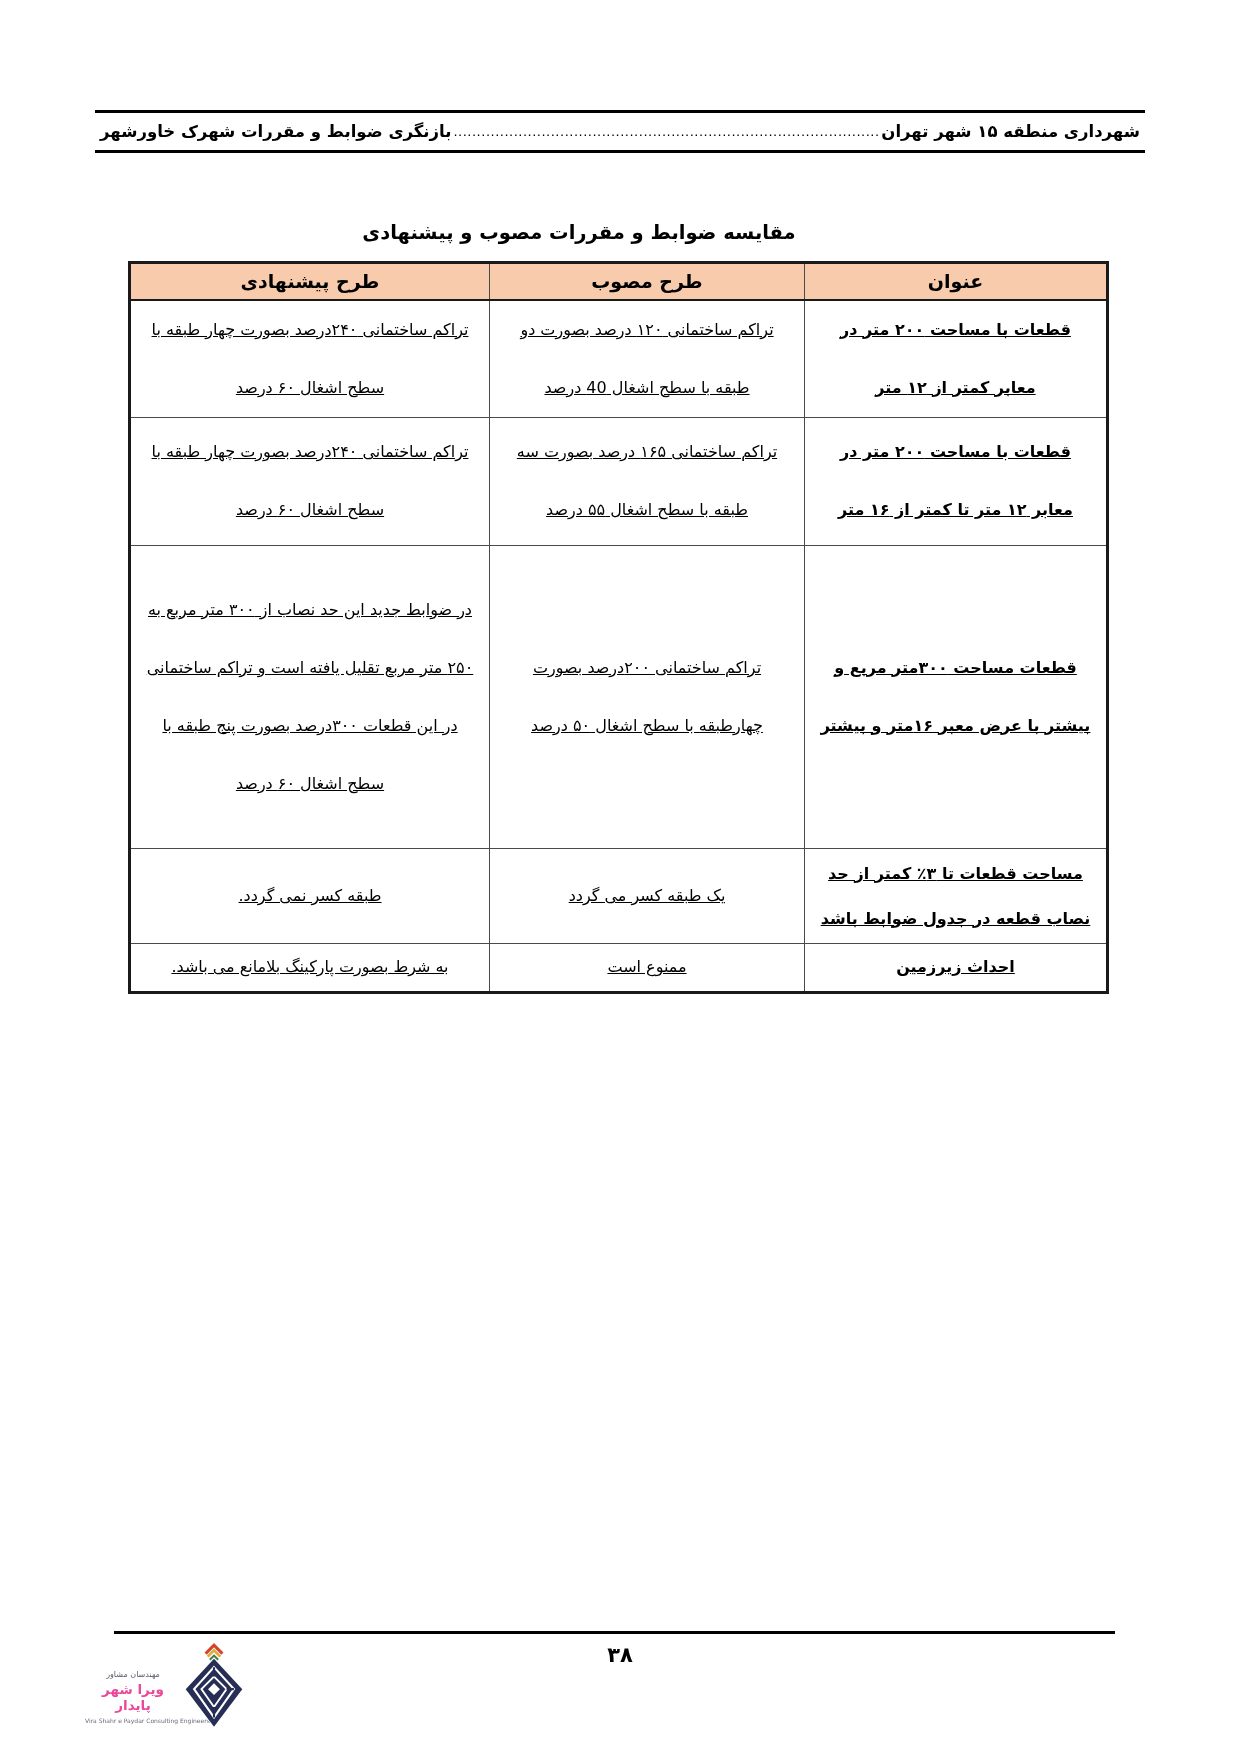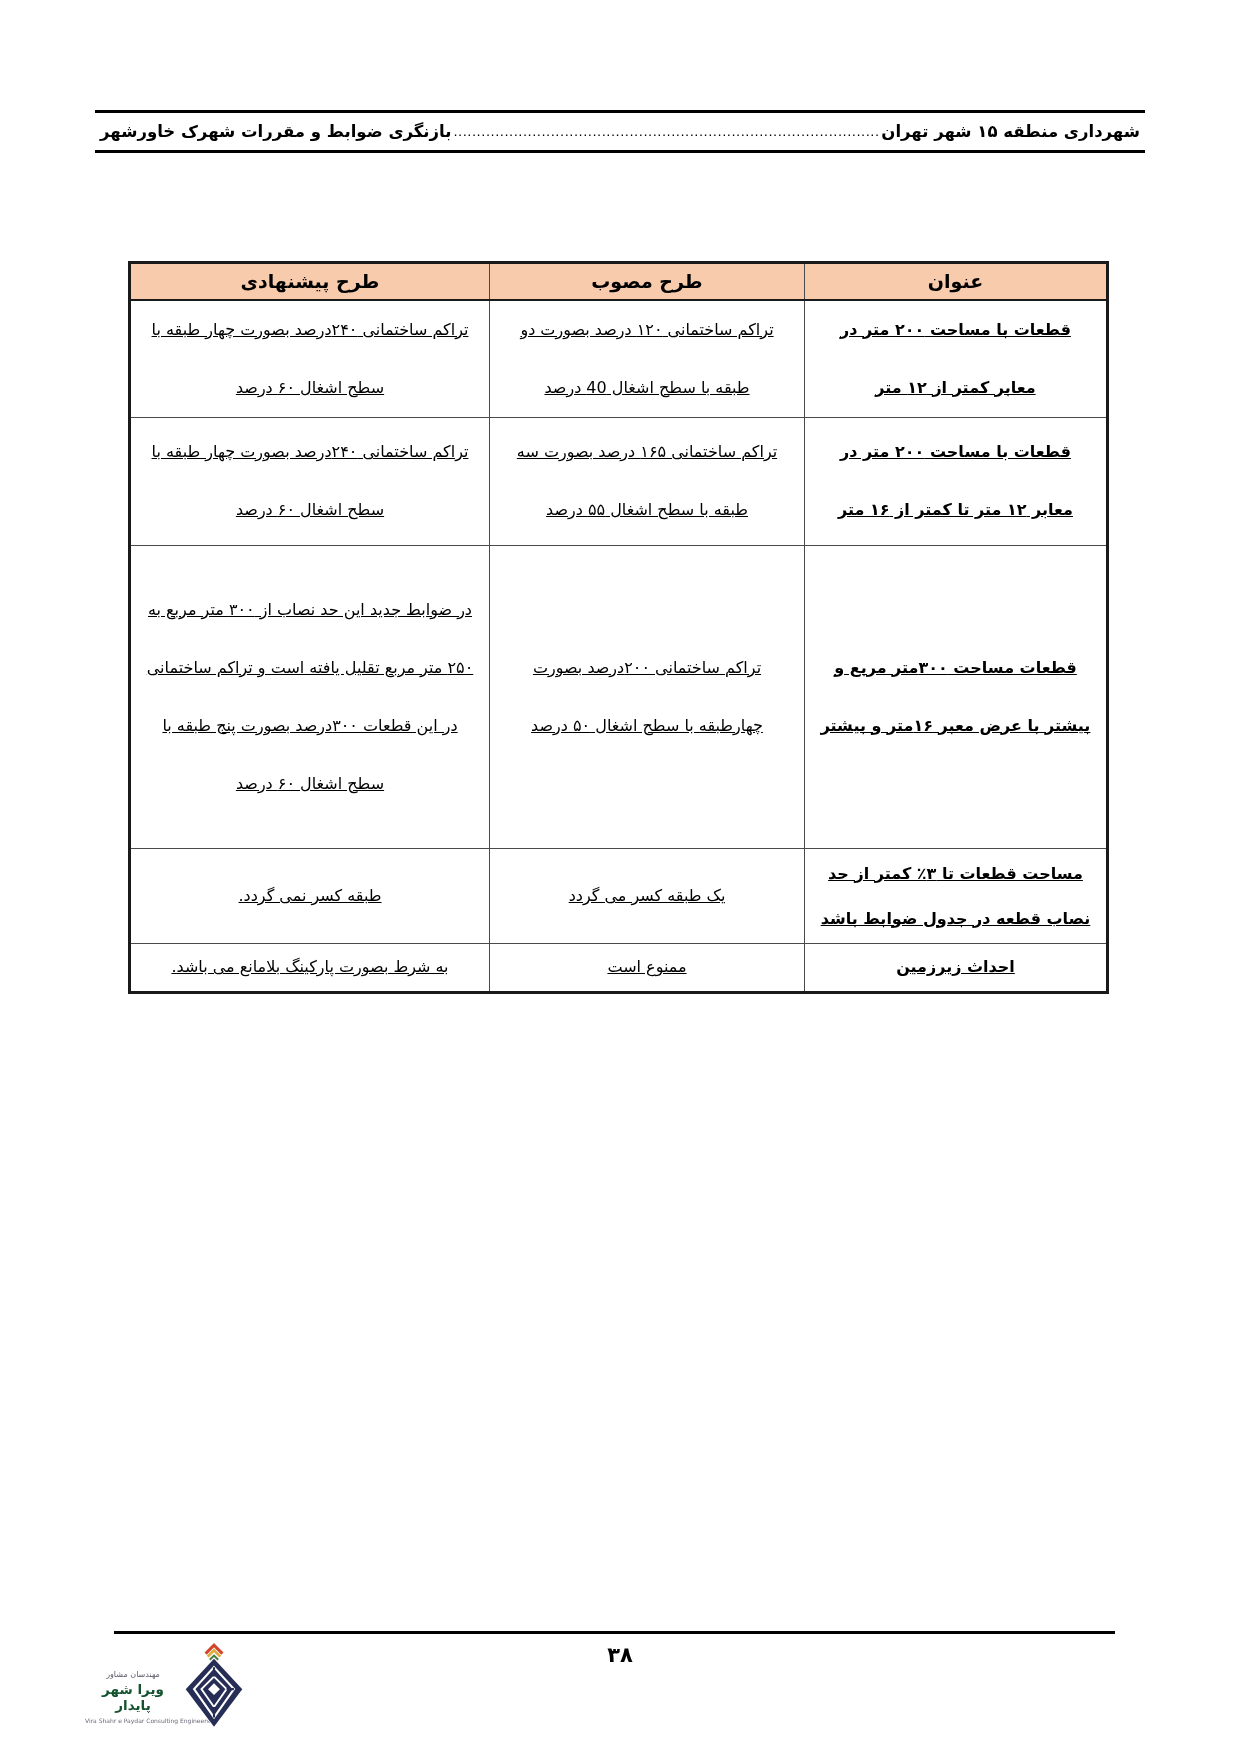--- a/index.html
+++ b/index.html
@@ -55,37 +55,38 @@
   .page-number {
     position:absolute; top:1643px; left:0; width:1240px;
     text-align:center; font-size:21px; font-weight:bold;
   }
   .logo { position:absolute; left:85px; top:1642px; width:165px; height:90px; }
   .logo svg { position:absolute; right:0; top:0; }
   .logo-text {
     position:absolute; left:0; top:28px; width:96px; text-align:center;
   }
   .logo-small { font-size:8px; color:#5a5a6a; }
-  .logo-name  { font-size:13.5px; font-weight:bold; color:#14532d; margin-top:2px; }
+  .logo-name  { font-size:13.5px; font-weight:bold; color:#ec4899; margin-top:2px; }
   .logo-latin {
     font-size:6px; color:#6a6a7a; direction:ltr; margin-top:4px;
     white-space:nowrap; font-family:"DejaVu Sans", sans-serif;
   }
 </style>
 </head>
 <body>
 
 <div class="page">
 
   <div class="doc-header">
     <span>شهرداری منطقه ۱۵ شهر تهران</span>
     <span class="hdr-dots">..........................................................................................................................</span>
     <span>بازنگری ضوابط و مقررات شهرک خاورشهر</span>
   </div>
 
+  <div class="doc-title">مقایسه ضوابط و مقررات  مصوب و پیشنهادی</div>
 
   <table class="cmp-table">
     <colgroup>
       <col style="width:303px">
         <col style="width:315px">
         <col style="width:360px">
     </colgroup>
     <thead>
       <tr>
         <th>عنوان</th>

